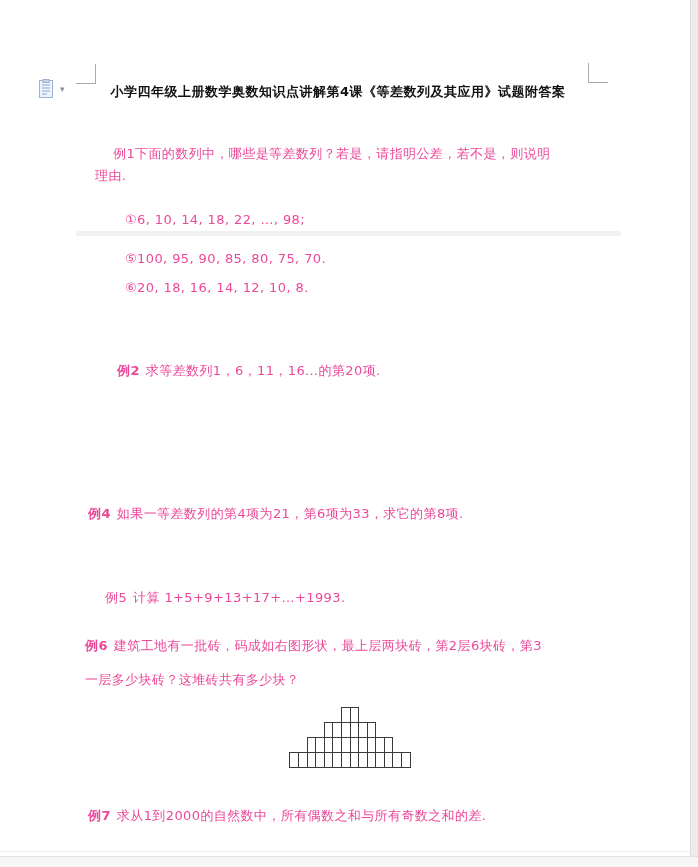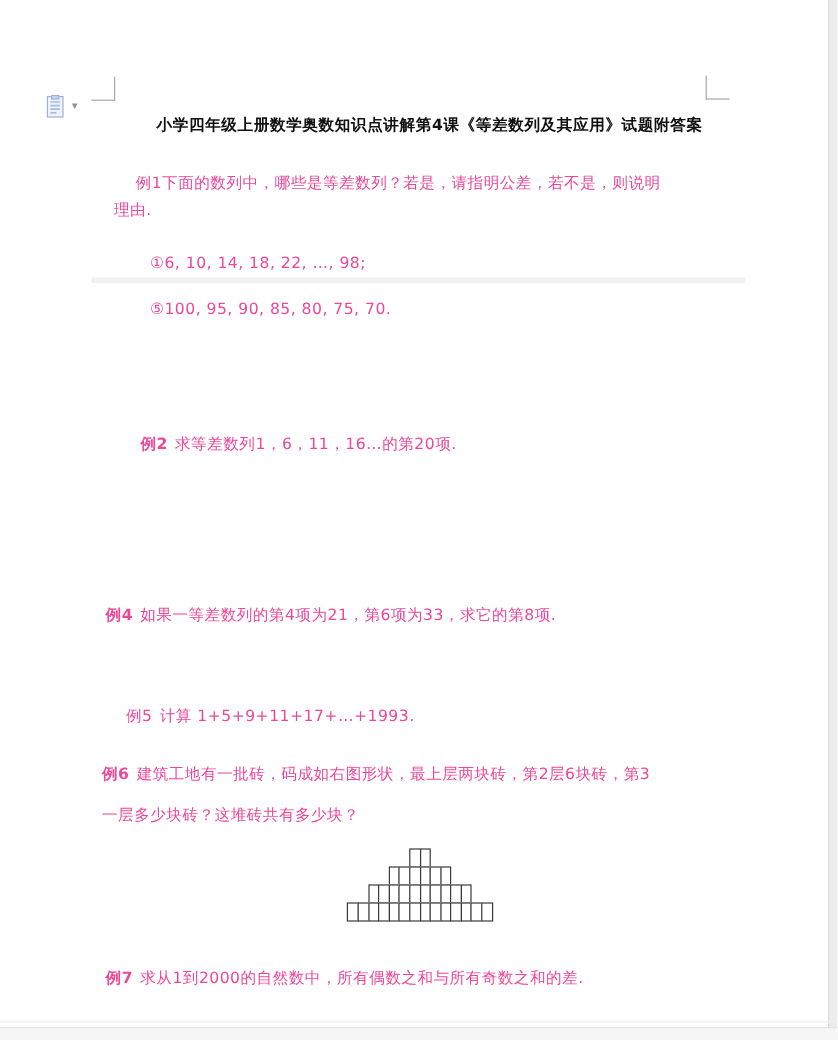--- a/index.html
+++ b/index.html
@@ -66,42 +66,43 @@
 
   <div>
     <div class="abs crop-seg" style="left:95px;top:64px;width:1px;height:20px;"></div>
     <div class="abs crop-seg" style="left:76px;top:83px;width:20px;height:1px;"></div>
   </div>
   <div>
     <div class="abs crop-seg" style="left:588px;top:63px;width:1px;height:20px;"></div>
     <div class="abs crop-seg" style="left:588px;top:82px;width:20px;height:1px;"></div>
   </div>
 
-  <div class="abs title" style="left:92px;top:83px;width:532px;margin-top:12px;">小学四年级上册数学奥数知识点讲解第4课《等差数列及其应用》试题附答案</div>
+  <div class="abs title" style="left:72px;top:83px;width:532px;">小学四年级上册数学奥数知识点讲解第4课《等差数列及其应用》试题附答案</div>
 
   <div class="abs bodyline" style="left:113px;top:146px;">例1下面的数列中，哪些是等差数列？若是，请指明公差，若不是，则说明</div>
   <div class="abs bodyline" style="left:78px;top:168px;margin-left:17px;">理由.</div>
 
   <div class="abs bodyline" style="left:125px;top:212px;">①6, 10, 14, 18, 22, …, 98;</div>
 
   <div class="abs blank-band" style="left:76px;top:231px;width:545px;height:5px;"></div>
 
   <div class="abs bodyline" style="left:125px;top:251px;">⑤100, 95, 90, 85, 80, 75, 70.</div>
+  <div class="abs bodyline" style="left:125px;top:280px;">⑥20, 18, 16, 14, 12, 10, 8.</div>
 
   <div class="abs bodyline" style="left:117px;top:363px;">
     <span class="lbl-bold">例2</span><span>求等差数列1，6，11，16…的第20项.</span>
   </div>
 
 
   <div class="abs bodyline" style="left:88px;top:506px;">
     <span class="lbl-bold">例4</span><span>如果一等差数列的第4项为21，第6项为33，求它的第8项.</span>
   </div>
 
   <div class="abs bodyline" style="left:105px;top:590px;">
-    <span class="lbl-reg">例5</span><span>计算 1+5+9+11+17+…+1993.</span>
+    <span class="lbl-reg">例5</span><span>计算 1+5+9+13+17+…+1993.</span>
   </div>
 
   <div class="abs bodyline" style="left:85px;top:638px;">
     <span class="lbl-bold">例6</span><span>建筑工地有一批砖，码成如右图形状，最上层两块砖，第2层6块砖，第3</span>
   </div>
   <div class="abs bodyline" style="left:85px;top:672px;">一层多少块砖？这堆砖共有多少块？</div>
 
   <div class="abs pyramid" style="left:276px;top:707px;width:148px;">
       <div class="brick-row">
         <span class="brick"></span>

